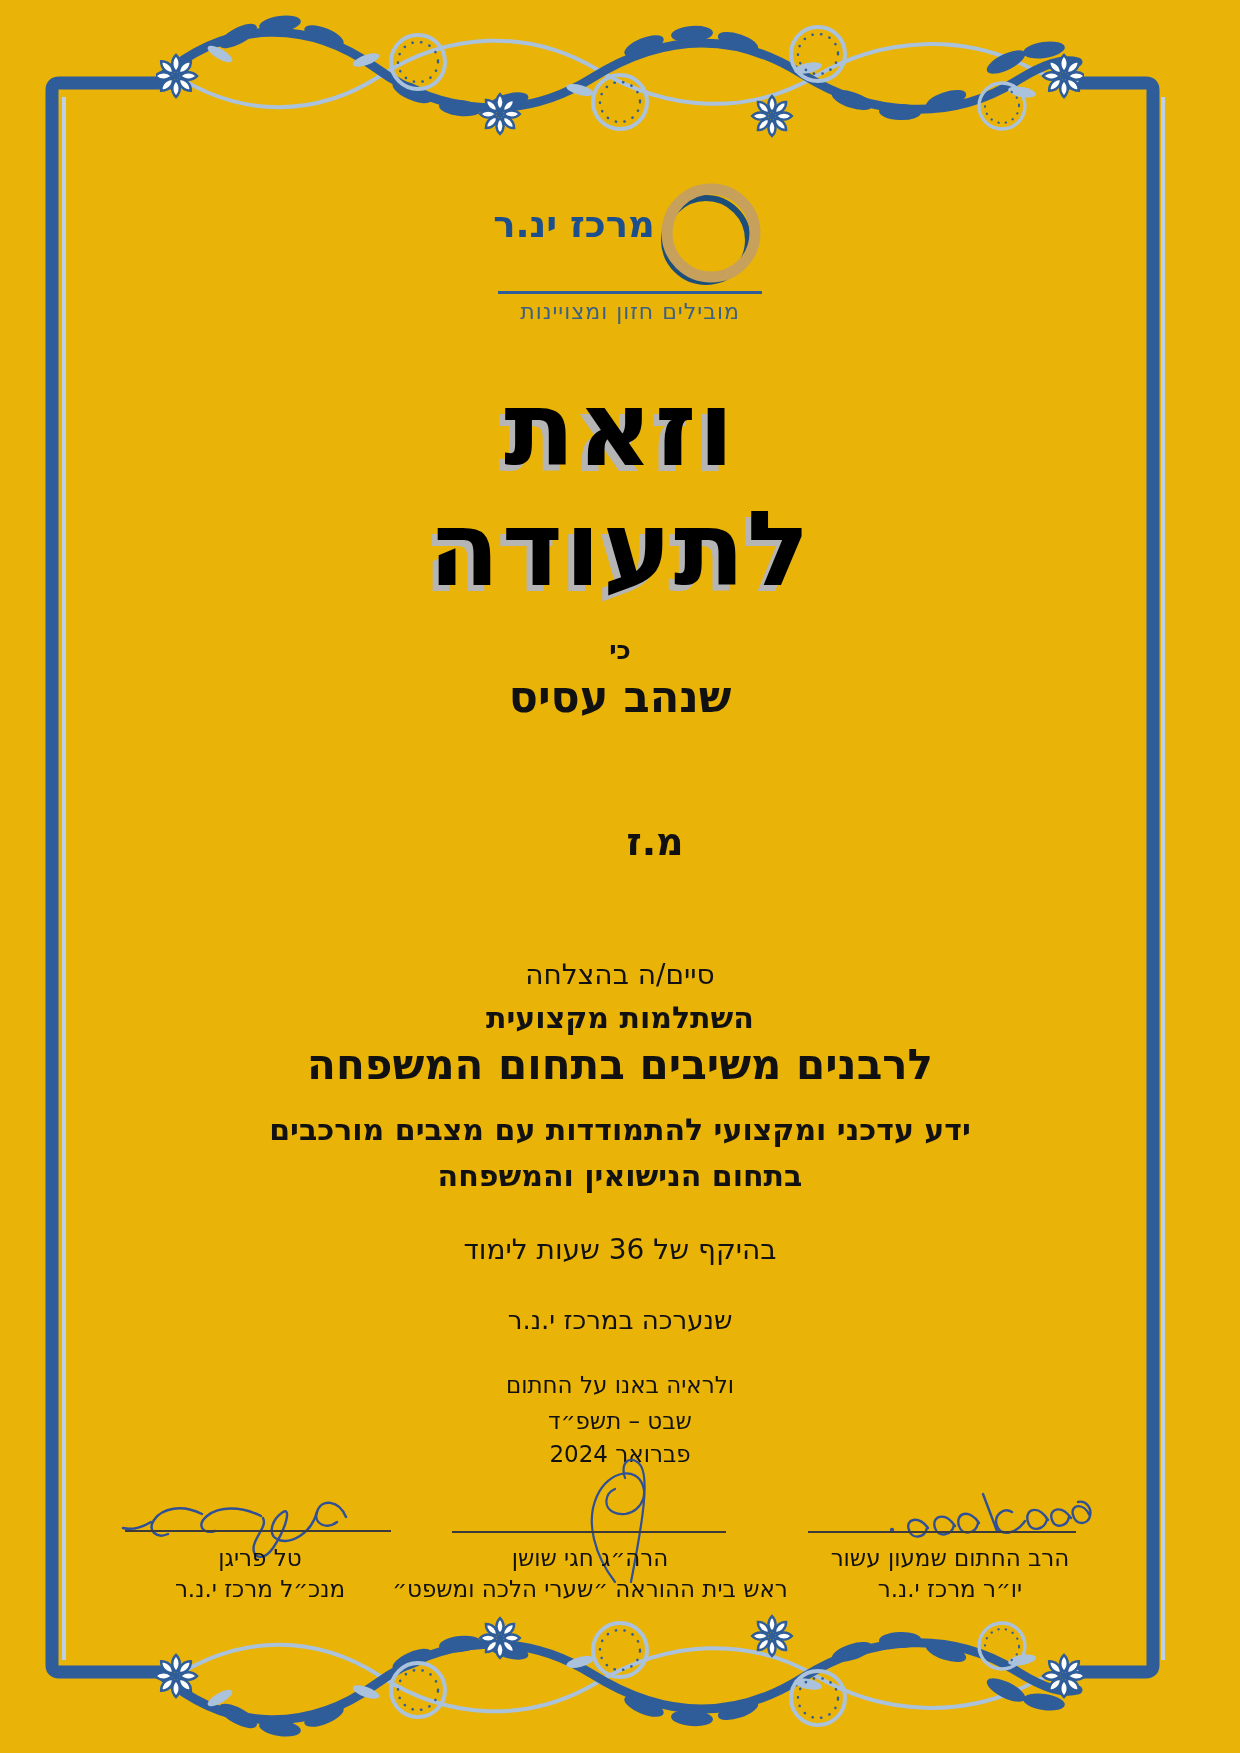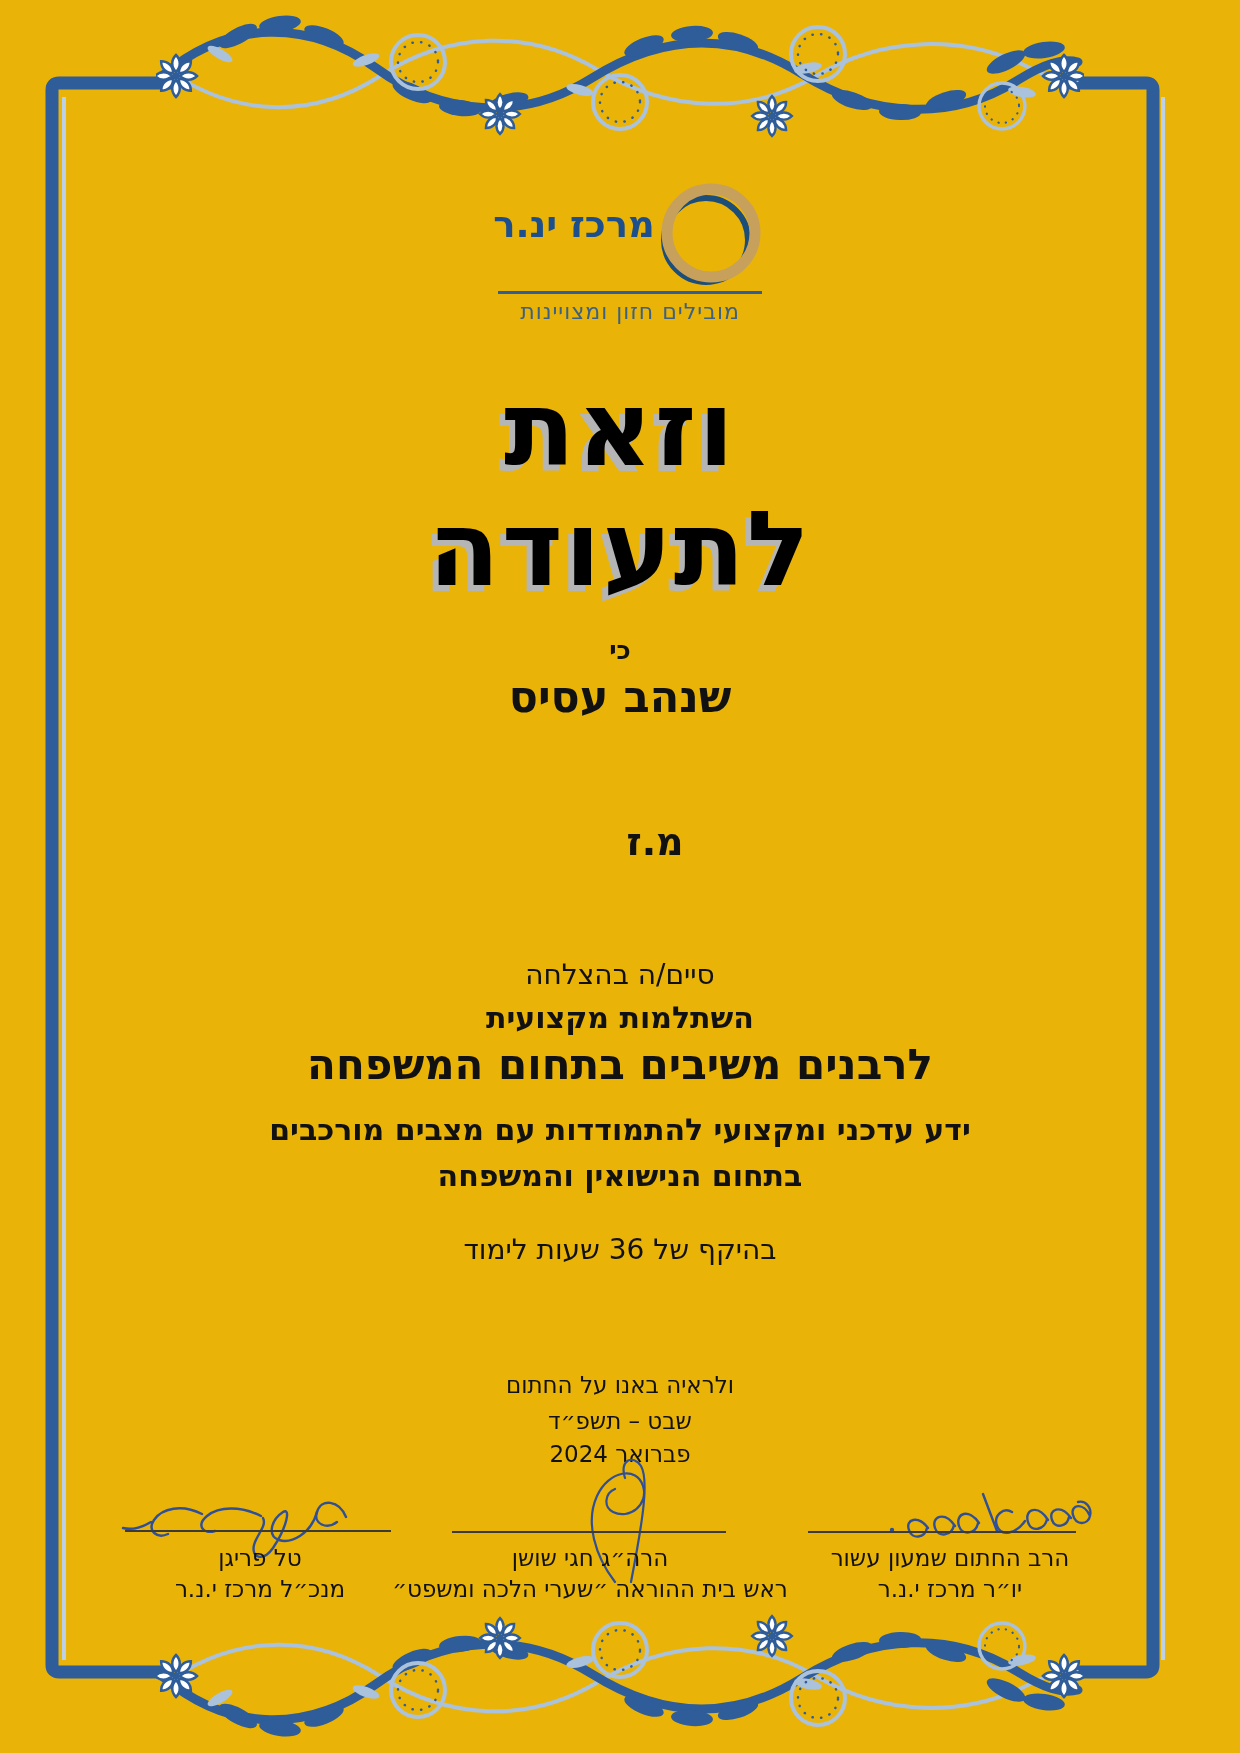--- a/index.html
+++ b/index.html
@@ -183,20 +183,21 @@
     <span class="id-label">מ.ז</span>
   </div>
 
   <div class="txt" id="completion">סיים/ה בהצלחה</div>
 
   <div class="txt" id="kicker">השתלמות מקצועית</div>
   <div class="txt" id="desc1">ידע עדכני ומקצועי להתמודדות עם מצבים מורכבים</div>
   <div class="txt" id="course-title">לרבנים משיבים בתחום המשפחה</div>
   <div class="txt" id="desc2">בתחום הנישואין והמשפחה</div>
   <div class="txt" id="scope">בהיקף של 36 שעות לימוד</div>
+  <div class="txt" id="venue">שנערכה במרכז י.נ.ר</div>
 
   <div class="txt" id="attest">ולראיה באנו על החתום</div>
   <div class="txt" id="date-heb">שבט – תשפ״ד</div>
   <div class="txt" id="date-greg">פברואר 2024</div>
 
   <svg class="abs" style="left:840px;top:1486px;" width="260" height="62" viewBox="0 0 260 62">
     <g fill="none" stroke="#2f4f97" stroke-width="2.4" stroke-linecap="round">
       <path d="M250,30 C244,16 230,18 233,29 C236,40 248,39 250,30 C252,22 246,14 238,16"></path>
       <path d="M231,32 C221,18 208,23 212,34 C215,43 227,41 229,31"></path>
       <path d="M208,34 C198,18 184,23 188,36 C191,47 205,44 207,33"></path>

